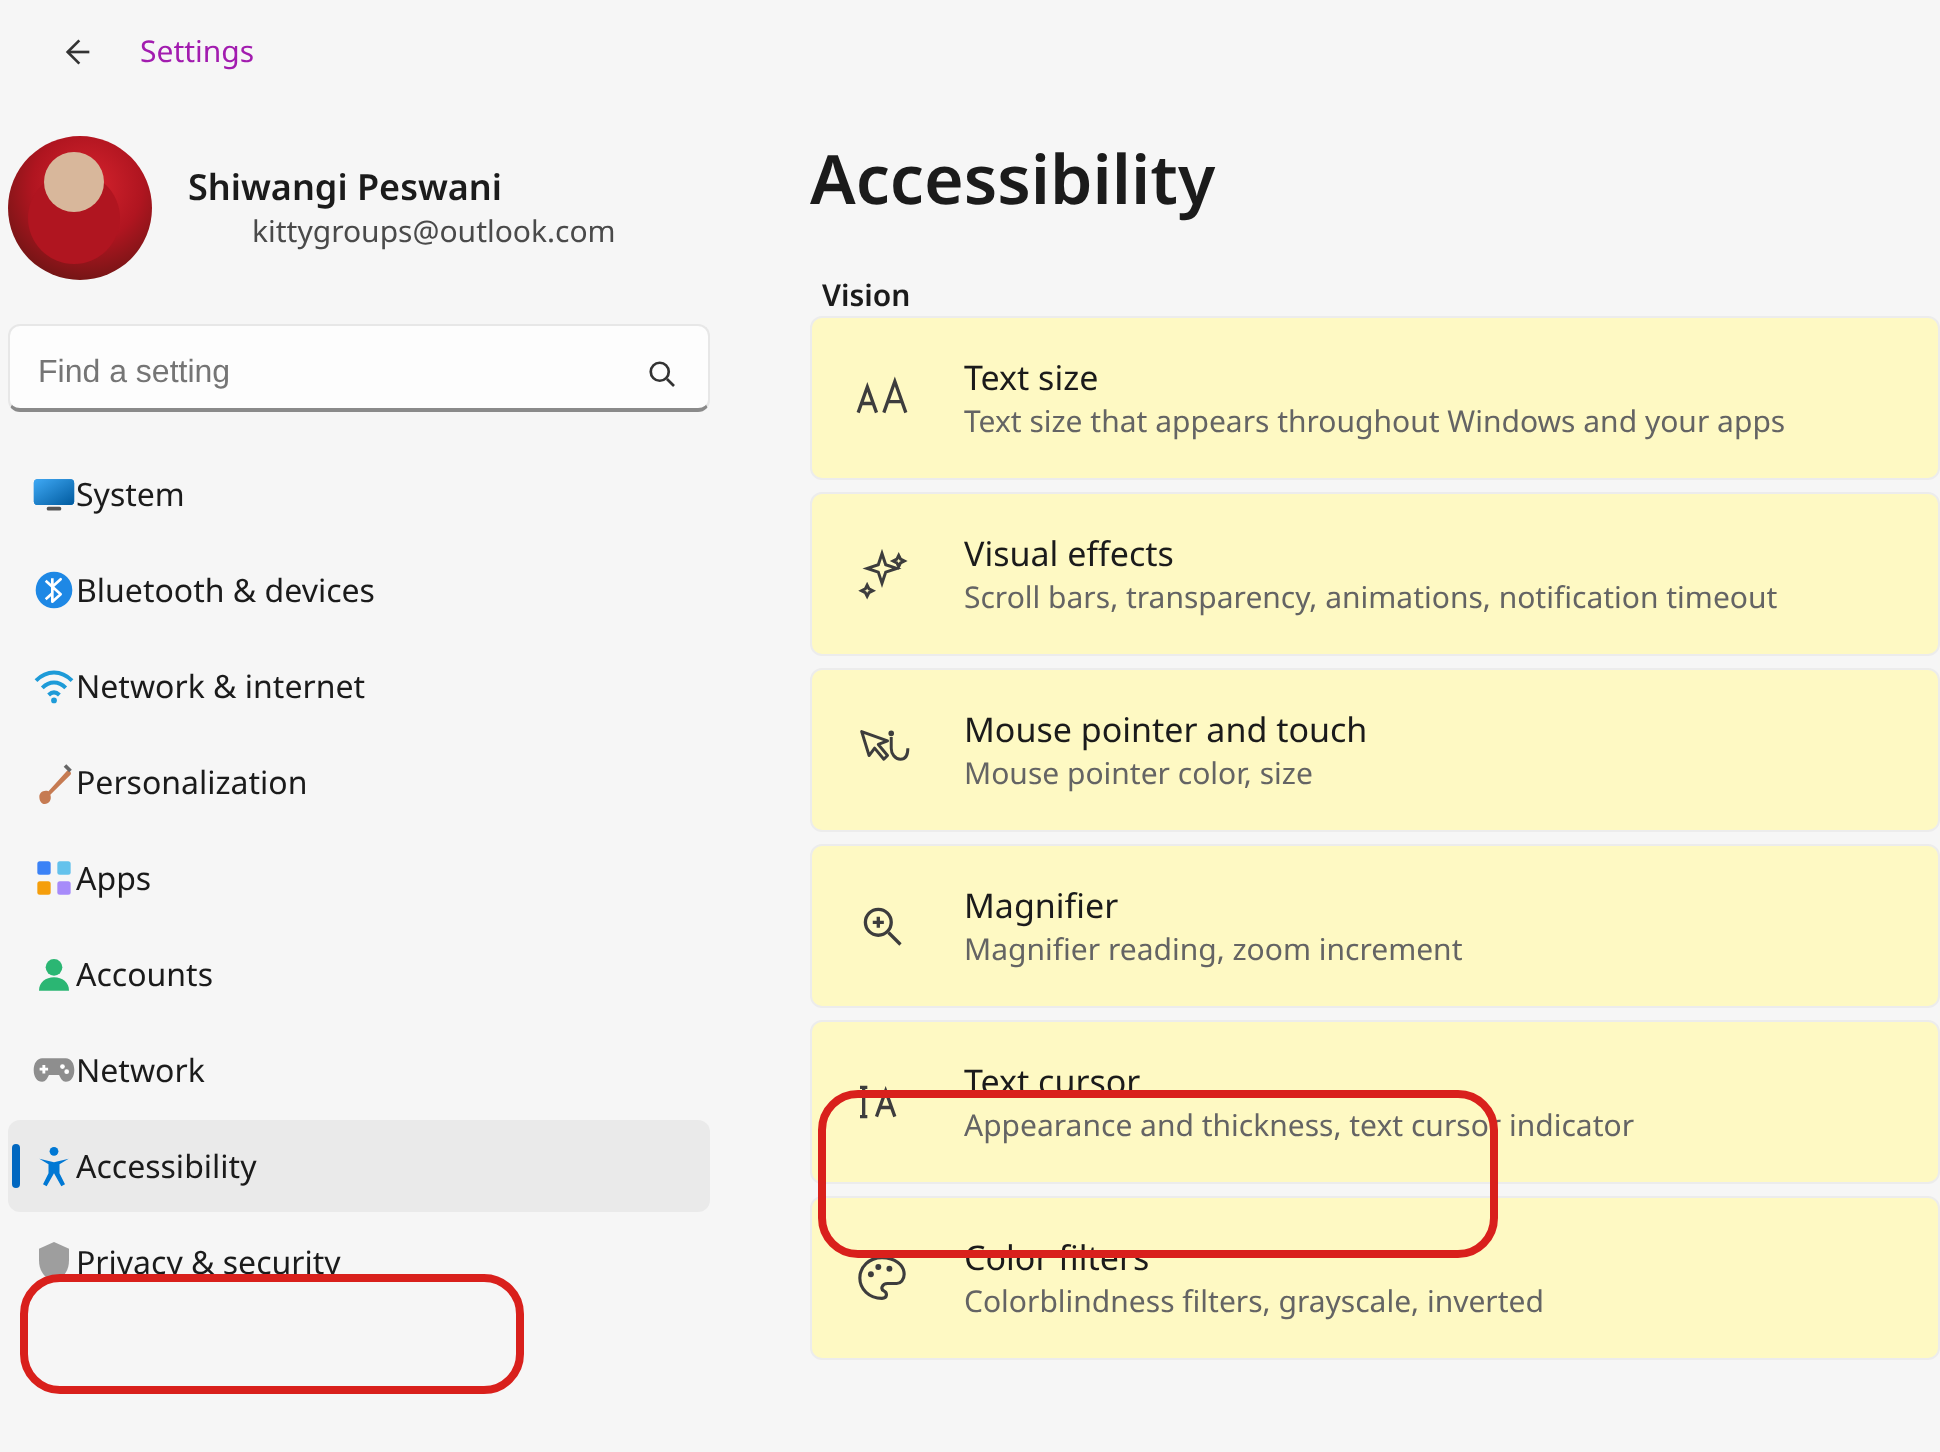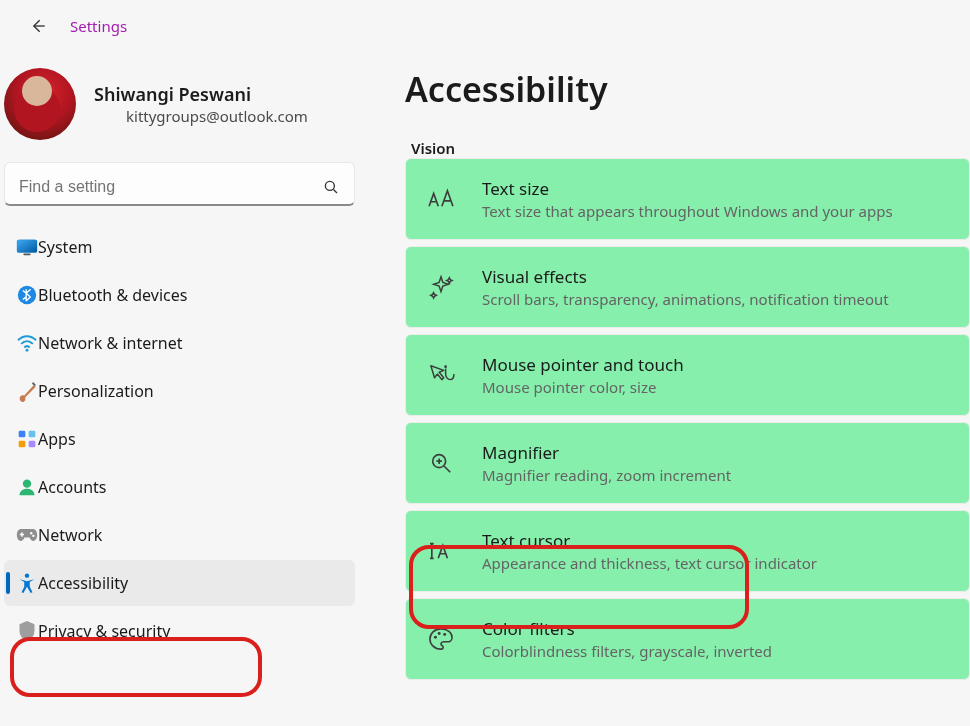--- a/index.html
+++ b/index.html
@@ -57,21 +57,21 @@
     background:#0067c0; border-radius:3px;
   }
   .nav-icon { width:22px; height:22px; display:flex; align-items:center; justify-content:center; }
 
   .content { flex:1; padding: 18px 0 0 40px; overflow:hidden; }
   .page-title { font-size: 34px; font-weight:600; margin-bottom: 26px; }
   .section-title { font-size: 15px; font-weight:600; margin: 0 0 0 6px; }
   .tiles { display:flex; flex-direction:column; gap:6px; }
   .tile {
     display:flex; align-items:center; gap:26px;
-    background:#86efac; border:1px solid #ececec; border-radius:6px;
+    background:#fef9c3; border:1px solid #ececec; border-radius:6px;
     padding: 18px 20px; cursor:pointer; min-height:78px;
     width: 100%;
   }
   .tile-icon { width:30px; height:26px; display:flex; align-items:center; justify-content:center; color:#3d3d3d; }
   .tile-title { font-size:17px; font-weight:400; color:#1b1b1b; }
   .tile-sub   { font-size:15px; color:#646464; margin-top:1px; }
 
   .annot-red {
     position:absolute; border:4px solid #d9201c; border-radius:20px; pointer-events:none;
   }

